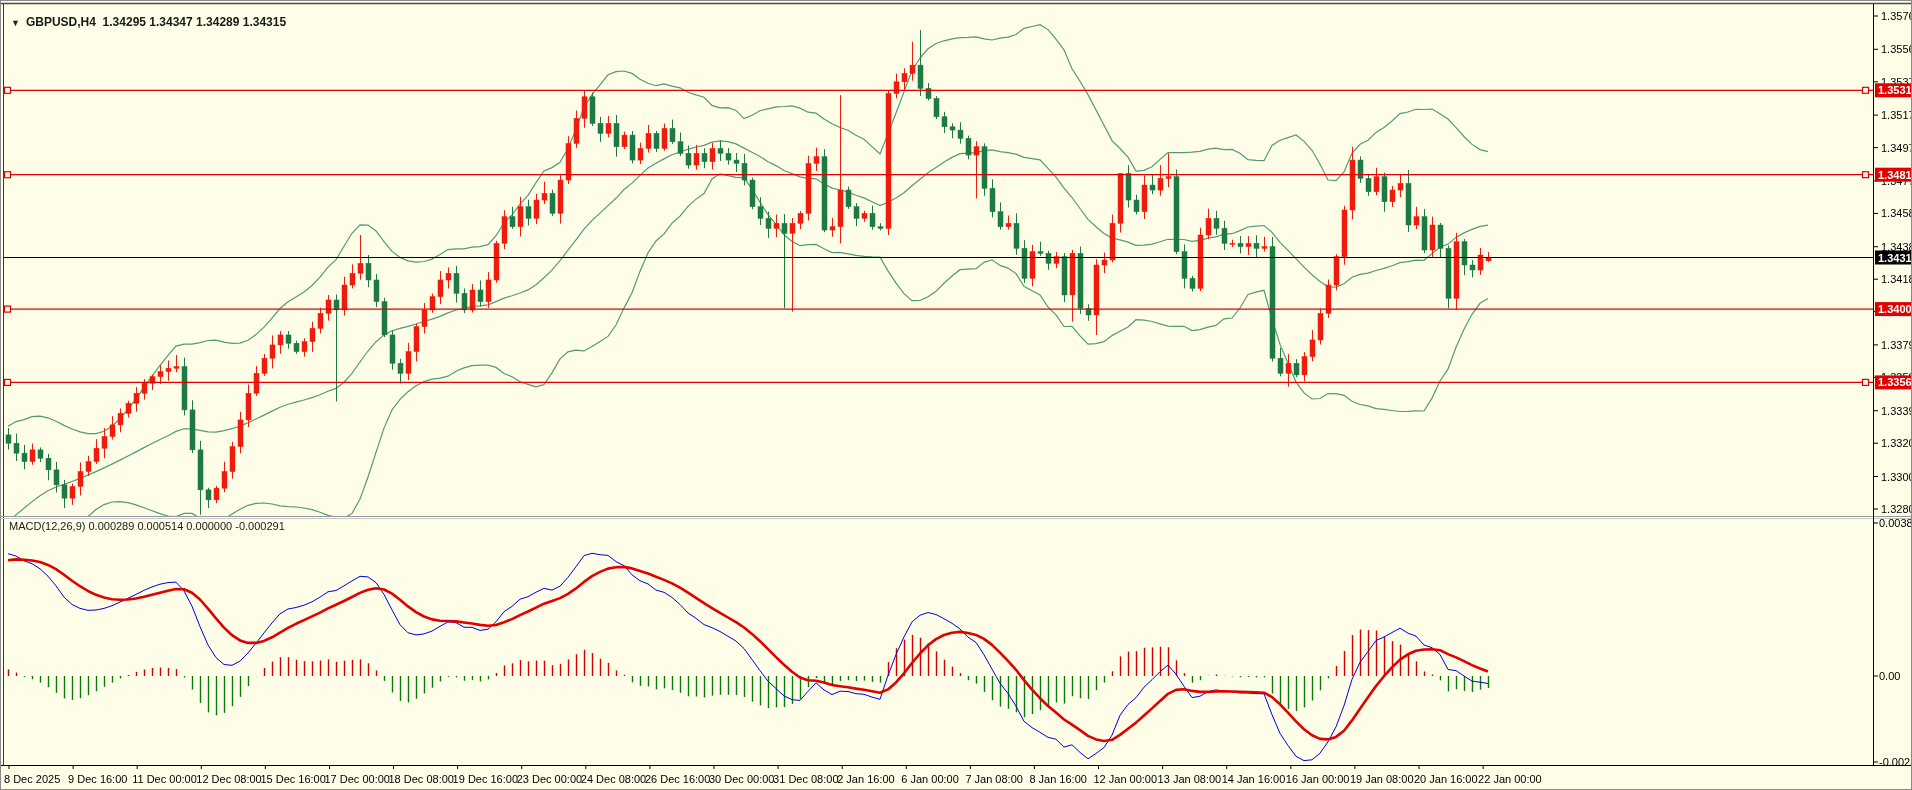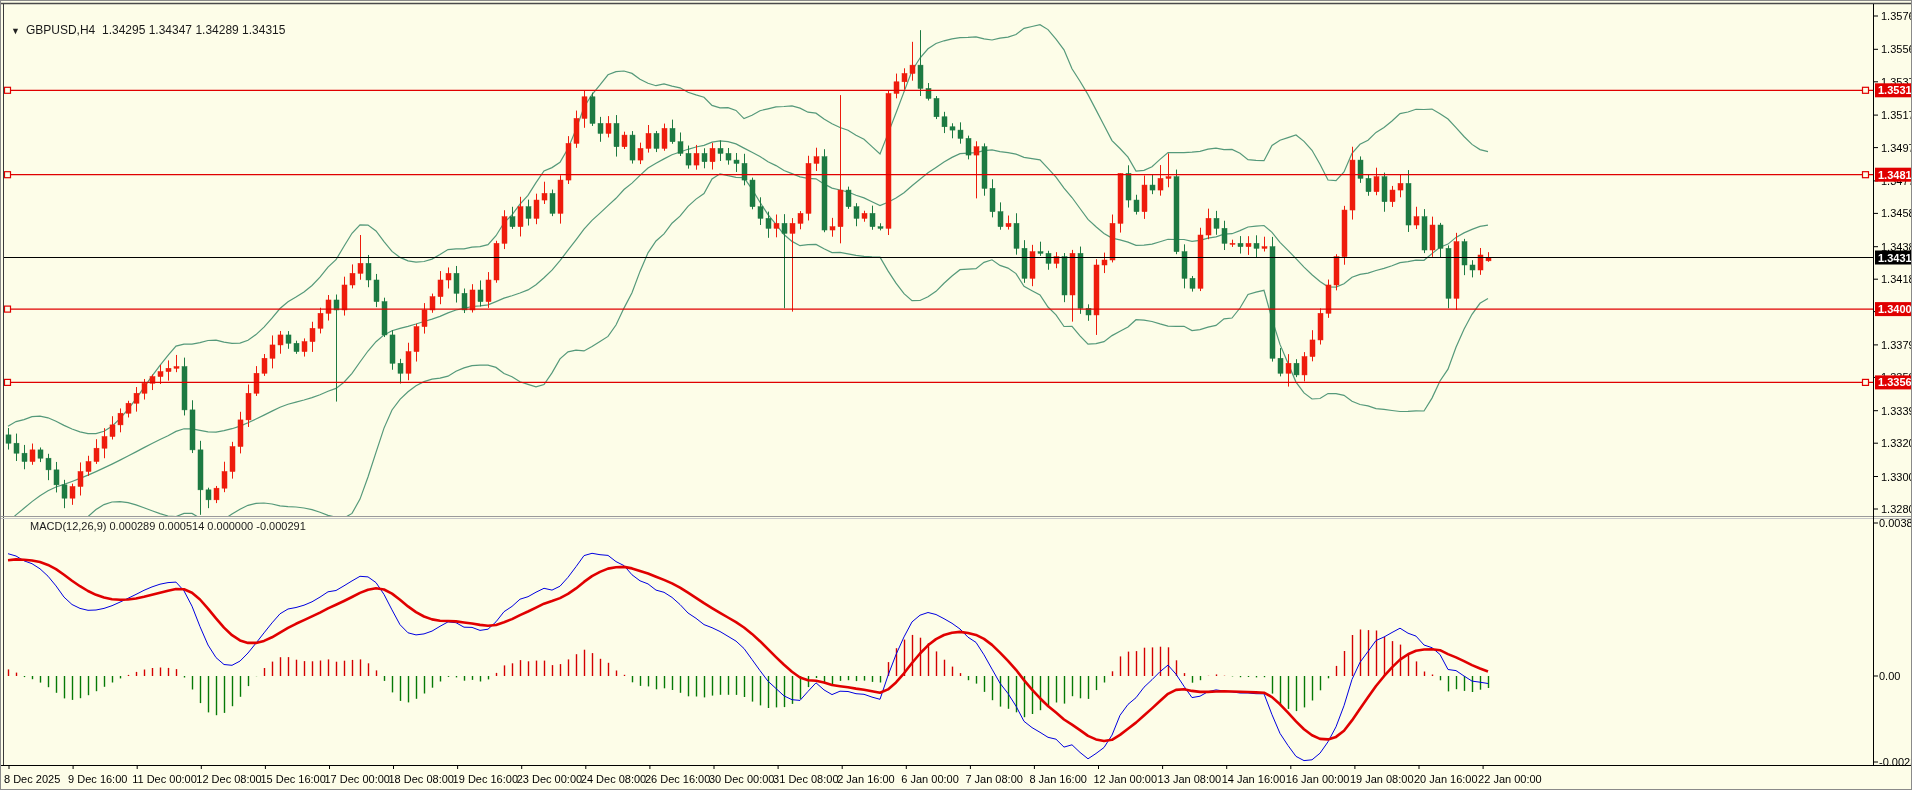--- a/index.html
+++ b/index.html
@@ -5,28 +5,28 @@
   html,body{margin:0;padding:0;background:#c0c0c0;}
   .window{
     position:relative;width:1912px;height:790px;
     background:#fdfde8;
     font-family:"Liberation Sans",sans-serif;
     border:1px solid #8a8a8a;box-sizing:border-box;
     overflow:hidden;
   }
   #plot{position:absolute;left:0;top:0;}
   .header{
-    position:absolute;left:10px;top:22px;
-    font-size:12px;font-weight:normal;color:#1a1a1a;
+    position:absolute;left:10px;top:14px;
+    font-size:12px;font-weight:bold;color:#1a1a1a;
     white-space:nowrap;z-index:5;
   }
   .header .arrow{font-size:9px;margin-right:6px;color:#222;}
   .macd-title{
     position:absolute;left:8px;top:519px;
-    font-size:11px;color:#1a1a1a;white-space:nowrap;z-index:5;margin-left:21px;
+    font-size:11px;color:#1a1a1a;white-space:nowrap;z-index:5;
   }
 </style>
 </head>
 <body>
 
 <div class="window">
   <svg id="plot" width="1912" height="790">
       <defs>
         <clipPath id="mainClip">
           <rect x="3" y="10" width="1869" height="505"></rect>

